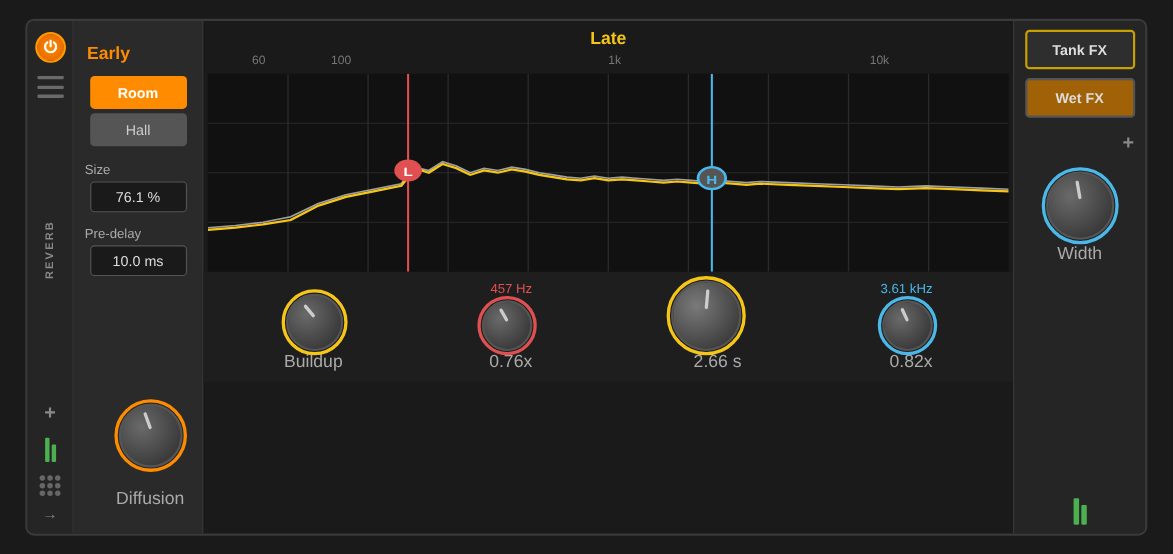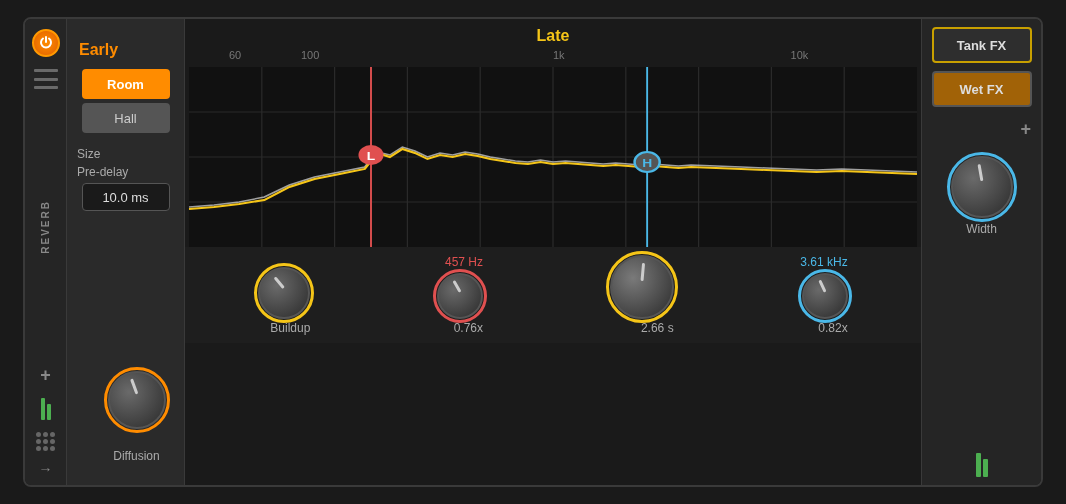--- a/index.html
+++ b/index.html
@@ -237,21 +237,21 @@
       gap: 2px;
     }
 
     .knob-value-label {
       font-size: 12px;
       margin-bottom: 2px;
     }
 
     .knob-name {
       color: #aaa;
-      font-size: 12px;
+      font-size: 16px;
     }
 
     
     .right-panel {
       width: 120px;
       background: #252525;
       display: flex;
       flex-direction: column;
       align-items: center;
       padding: 8px;
@@ -411,20 +411,21 @@
     </div>
   </div>
 
   <div class="early-panel">
     <div class="early-title">Early</div>
 
     <button class="room-btn">Room</button>
     <button class="hall-btn">Hall</button>
 
     <div class="param-label">Size</div>
+    <div class="param-value-box">76.1 %</div>
 
     <div class="param-label">Pre-delay</div>
     <div class="param-value-box">10.0 ms</div>
 
     <div class="diffusion-area">
 
       <div class="knob knob-lg" style="position:relative;">
         <div class="knob-ring knob-ring-orange" style="position:absolute; top:-4px;left:-4px;right:-4px;bottom:-4px;border-radius:50%;border:3px solid;border-color:#ff8c00;"></div>
         <div class="knob-inner">
           <div class="knob-tick" style="transform: translateX(-50%) rotate(-20deg);"></div>

